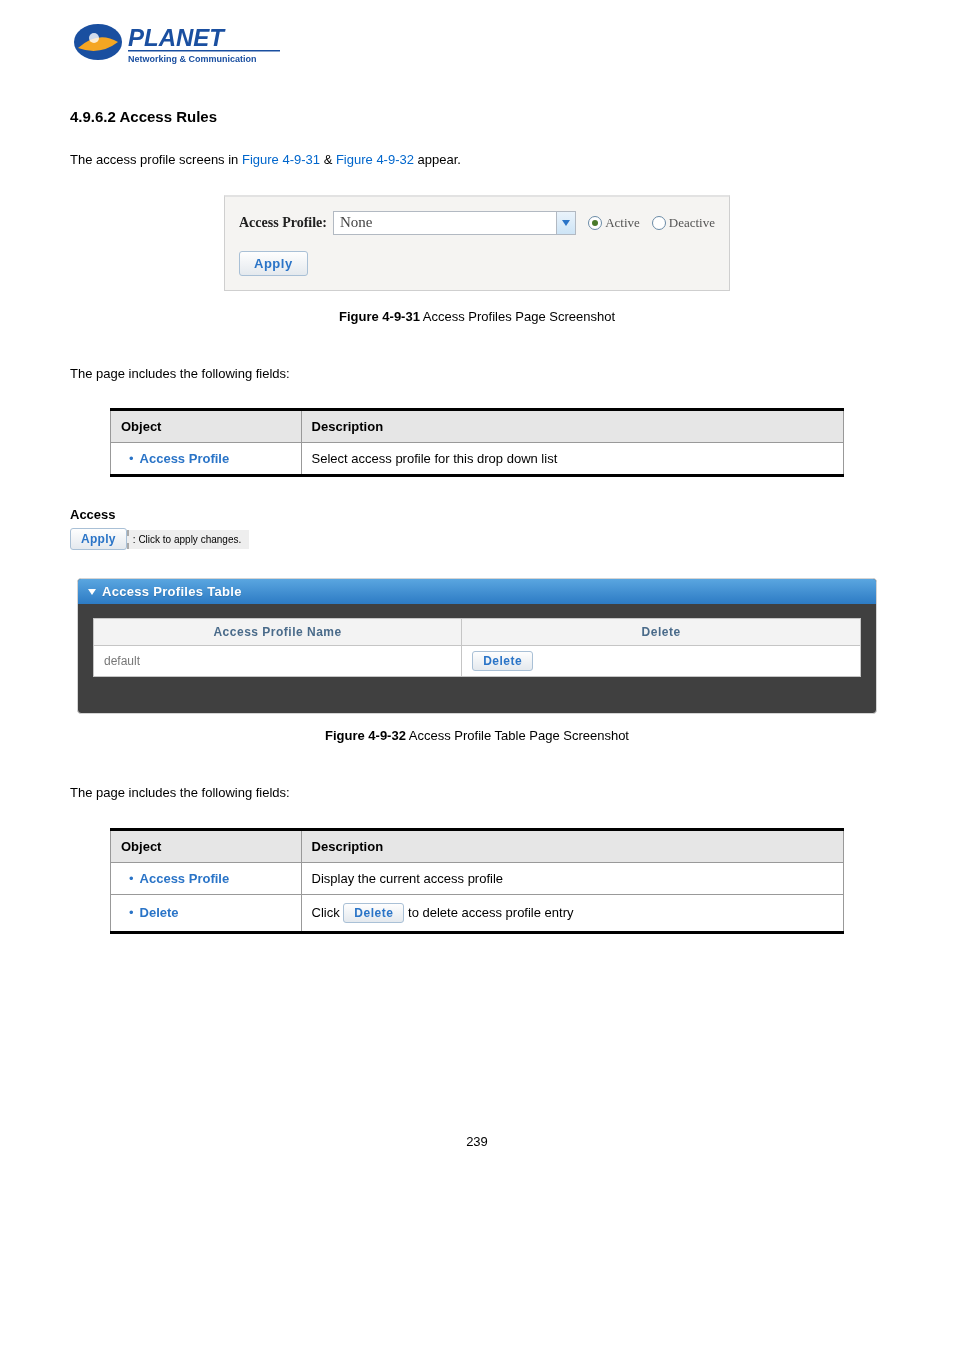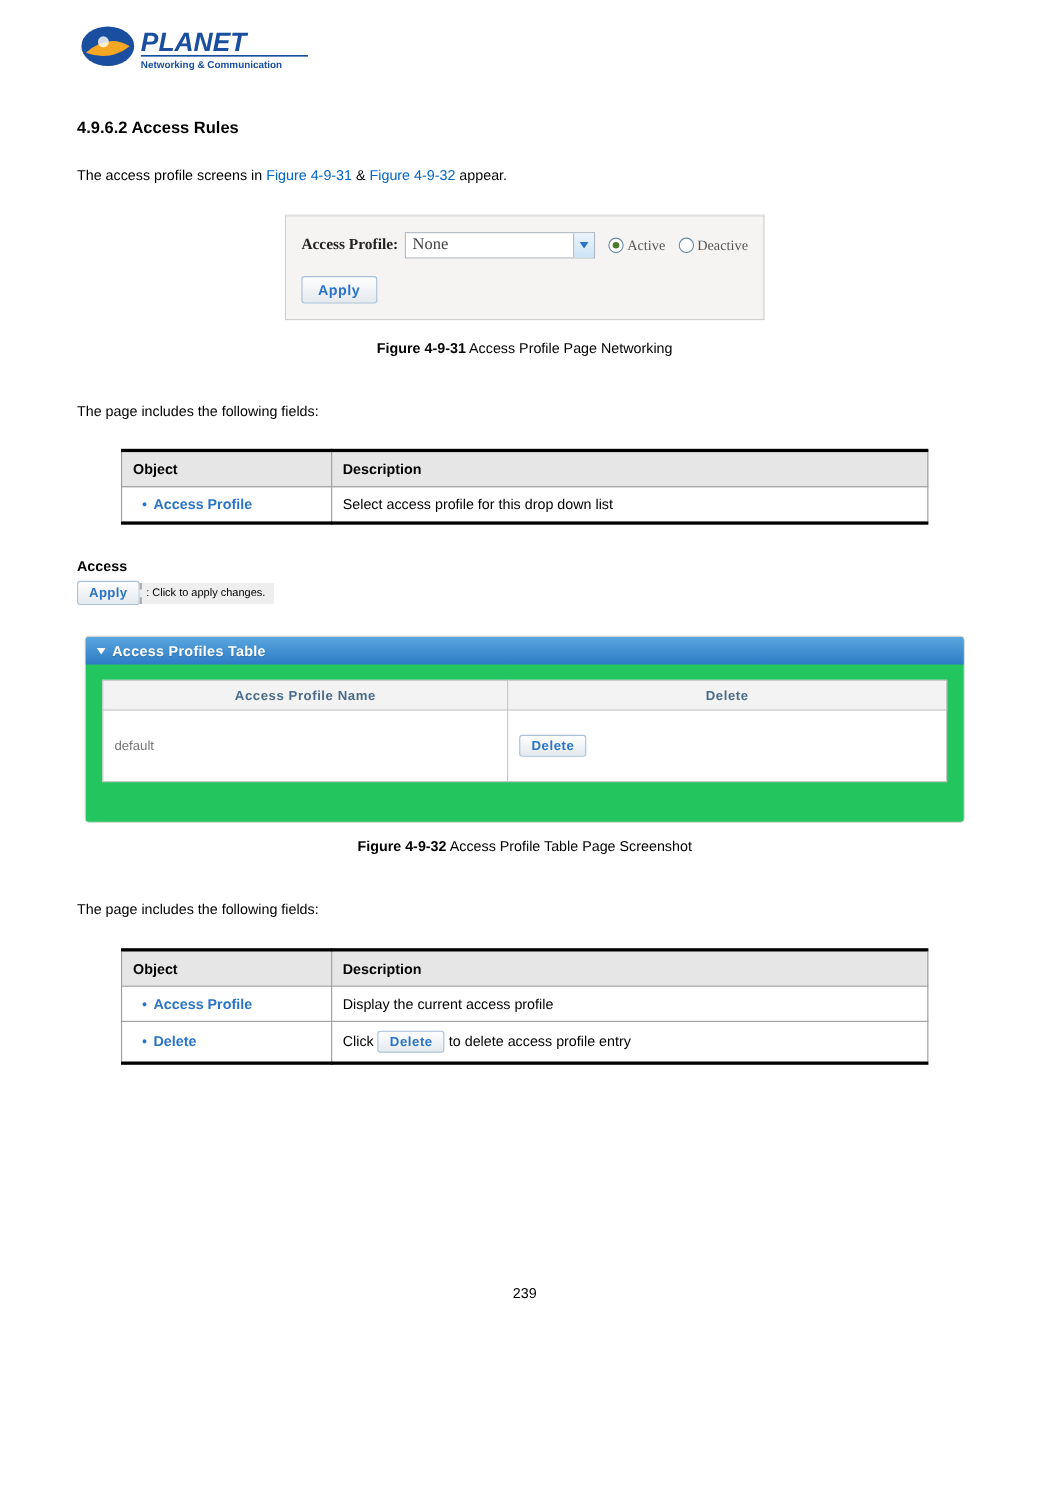--- a/index.html
+++ b/index.html
@@ -25,21 +25,21 @@
   .para {
     margin: 10px 0 25px 0;
     line-height: 1.5;
   }
   a.figref {
     color: #0066cc;
     text-decoration: none;
   }
   
   .panel1 {
-    width: 436px;
+    width: 506px;
     margin: 0 auto 18px auto;
     background: #f5f4f2;
     border: 1px solid #cfcfcf;
     border-top: 2px solid #e2e2e2;
     padding: 14px 14px 14px 14px;
     box-sizing: border-box;
   }
   .panel1 .row1 {
     display: flex;
     align-items: center;
@@ -177,21 +177,21 @@
     background: #eee;
     border-left: 2px dashed #aaa;
     padding: 4px 8px 4px 4px;
     font-size: 10px;
     display: inline-block;
   }
   
   .panel2 {
     width: 800px;
     margin: 0 auto 14px auto;
-    background: #22c55e;
+    background: #404040;
     border: 1px solid #d4d4d4;
     border-radius: 4px;
     padding: 0 0 36px 0;
     box-sizing: border-box;
   }
   .panel2 .hdr {
     background: linear-gradient(#5aa6e0, #2d7bc4);
     color: #fff;
     font-family: Verdana, Arial, sans-serif;
     font-weight: bold;
@@ -217,21 +217,21 @@
     text-align: center;
     padding: 6px 10px;
     font-family: Verdana, Arial, sans-serif;
     font-weight: bold;
     font-size: 12px;
     color: #4a6b8a;
     letter-spacing: 0.5px;
   }
   .panel2 table.inner td {
     border: 1px solid #c5c5c5;
-    padding: 22px 10px;
+    padding: 5px 10px;
     font-family: Verdana, Arial, sans-serif;
     font-size: 12px;
     color: #777;
   }
   .btn-delete {
     display: inline-block;
     background: linear-gradient(#fefefe, #e4e9ee);
     border: 1px solid #a9c0d6;
     border-radius: 3px;
     padding: 2px 10px;
@@ -286,21 +286,21 @@
     </label>
     <label class="radio">
       <span class="outer"></span>
       <span>Deactive</span>
     </label>
   </div>
   <span class="btn-apply">Apply</span>
 </div>
 
 <div class="fig-caption">
-  <b>Figure 4-9-31</b><span> Access Profile Page Networking</span>
+  <b>Figure 4-9-31</b><span> Access Profiles Page Screenshot</span>
 </div>
 
 <p class="para">The page includes the following fields:</p>
 
 <div class="obj-table-wrap">
 <table class="obj-table">
   <tbody>
         <tr>
     <th style="width:26%">Object</th>
     <th>Description</th>

